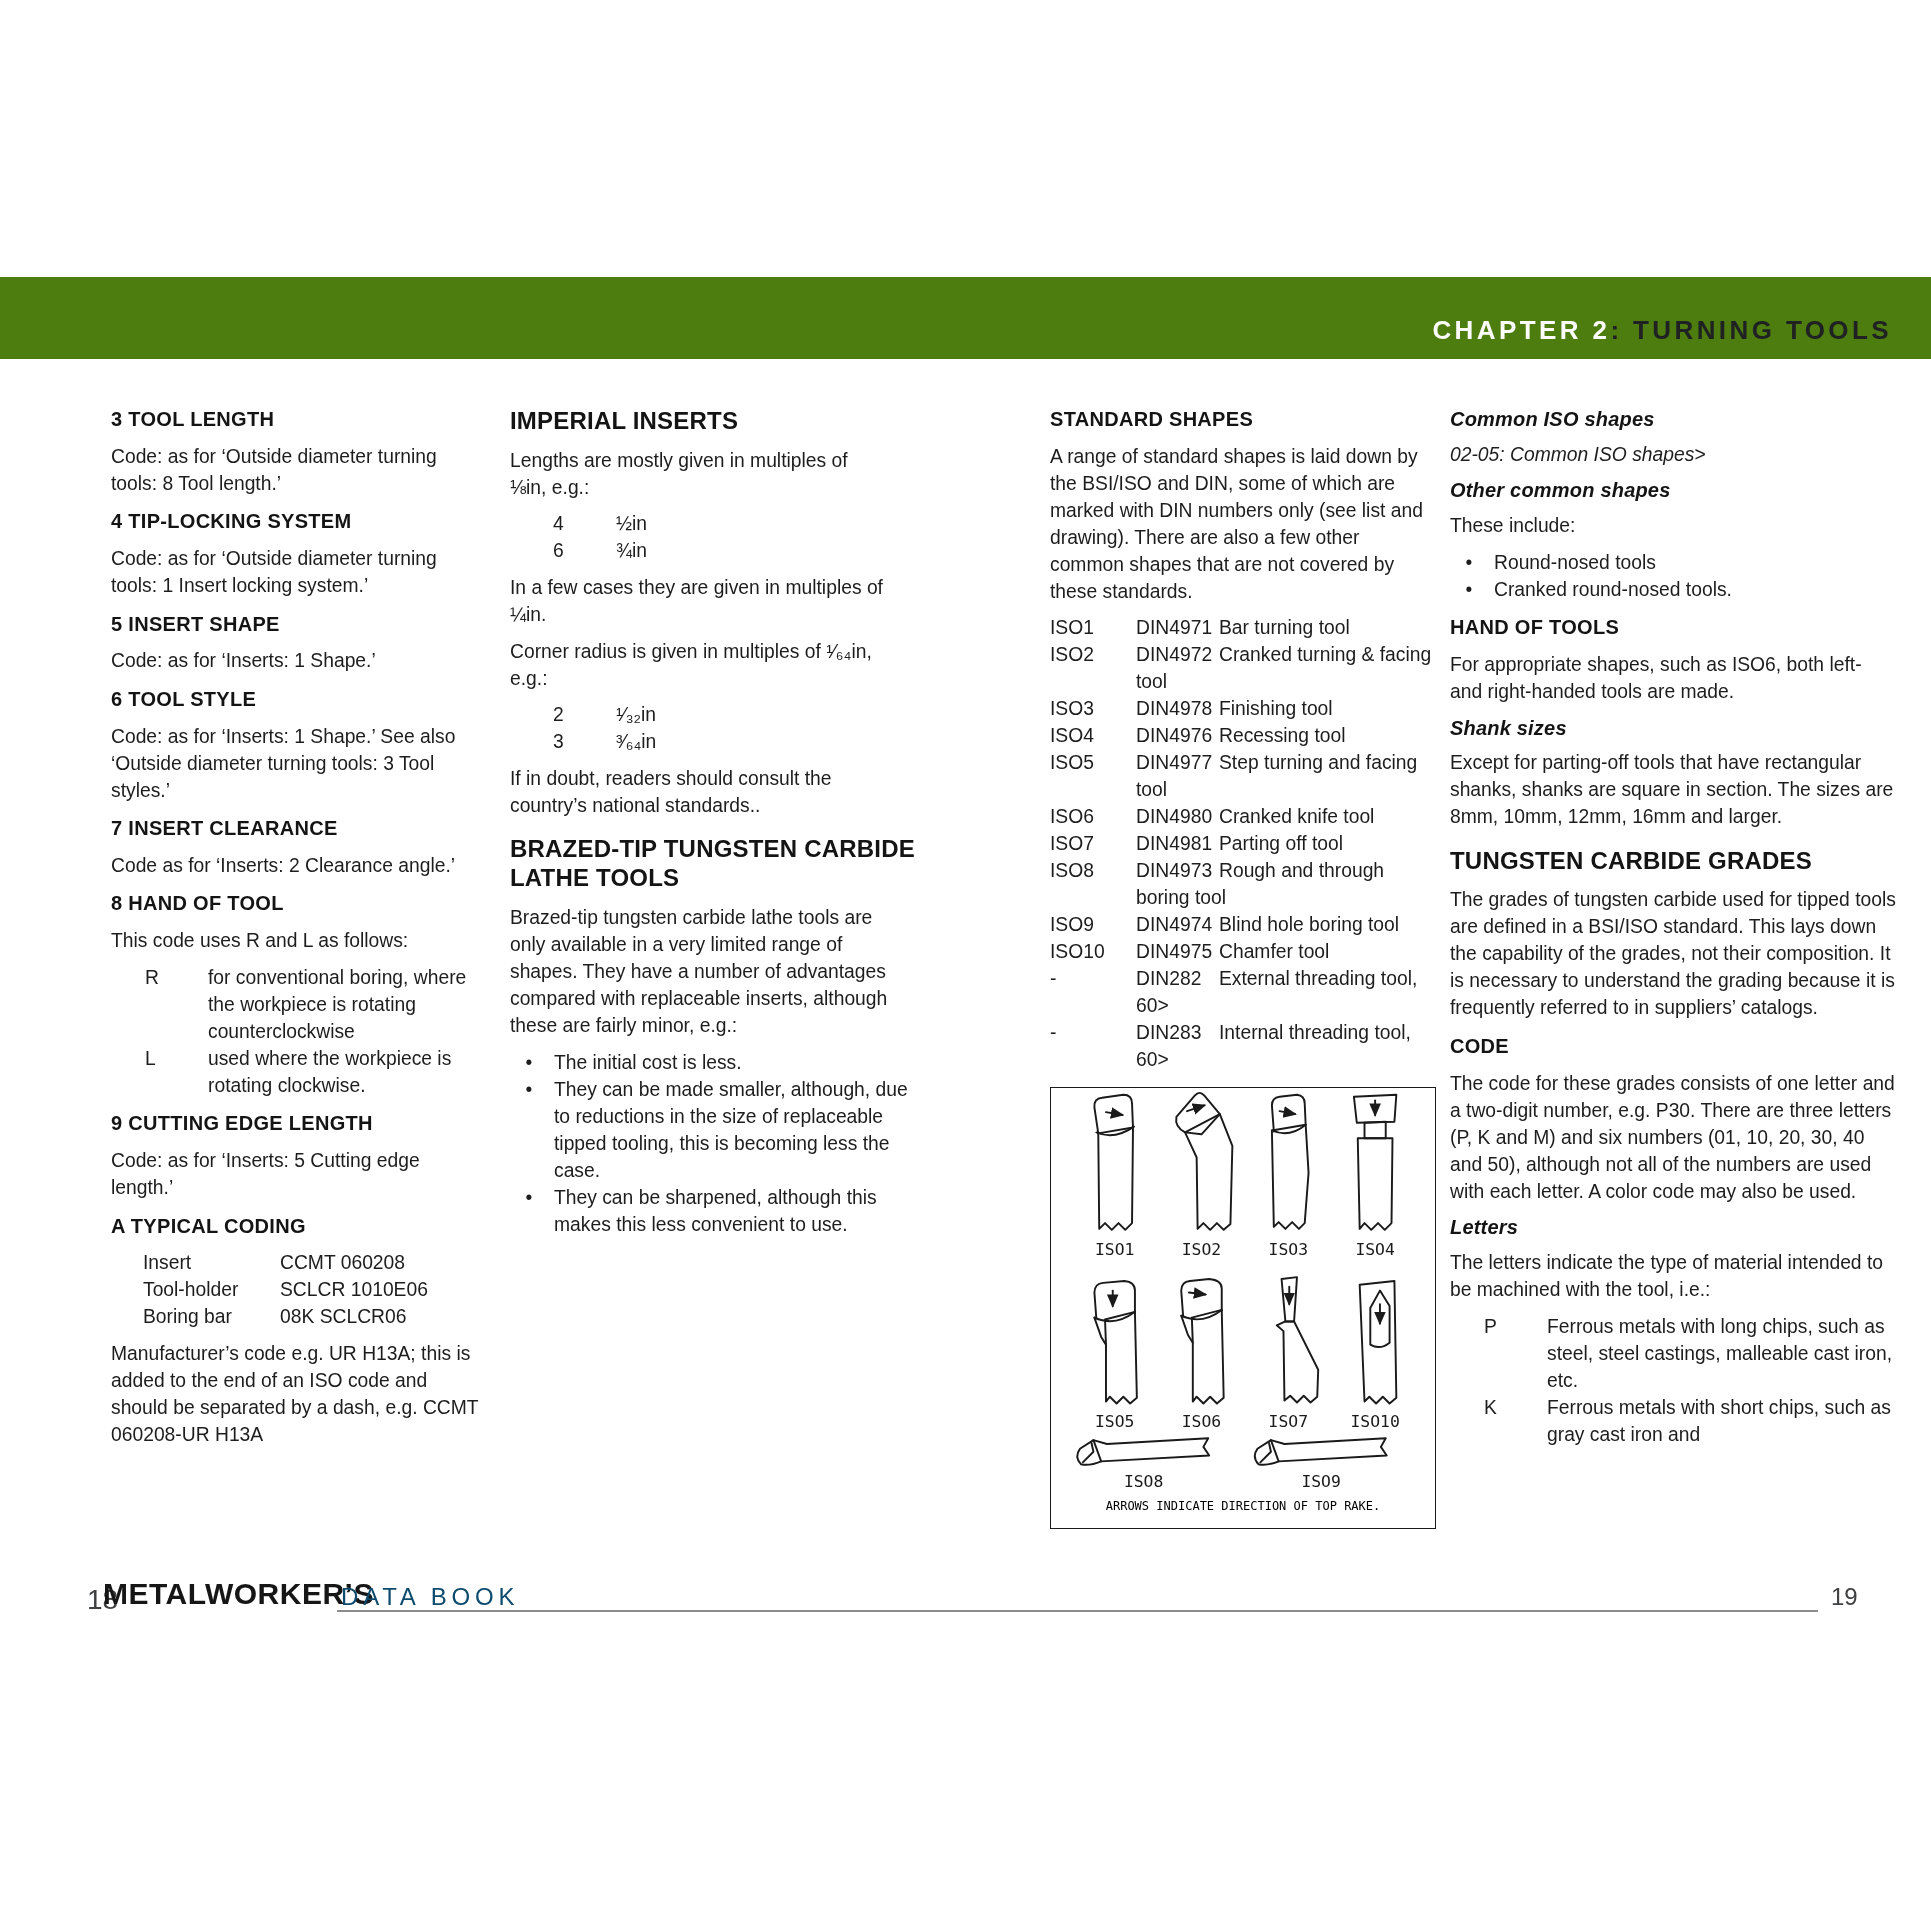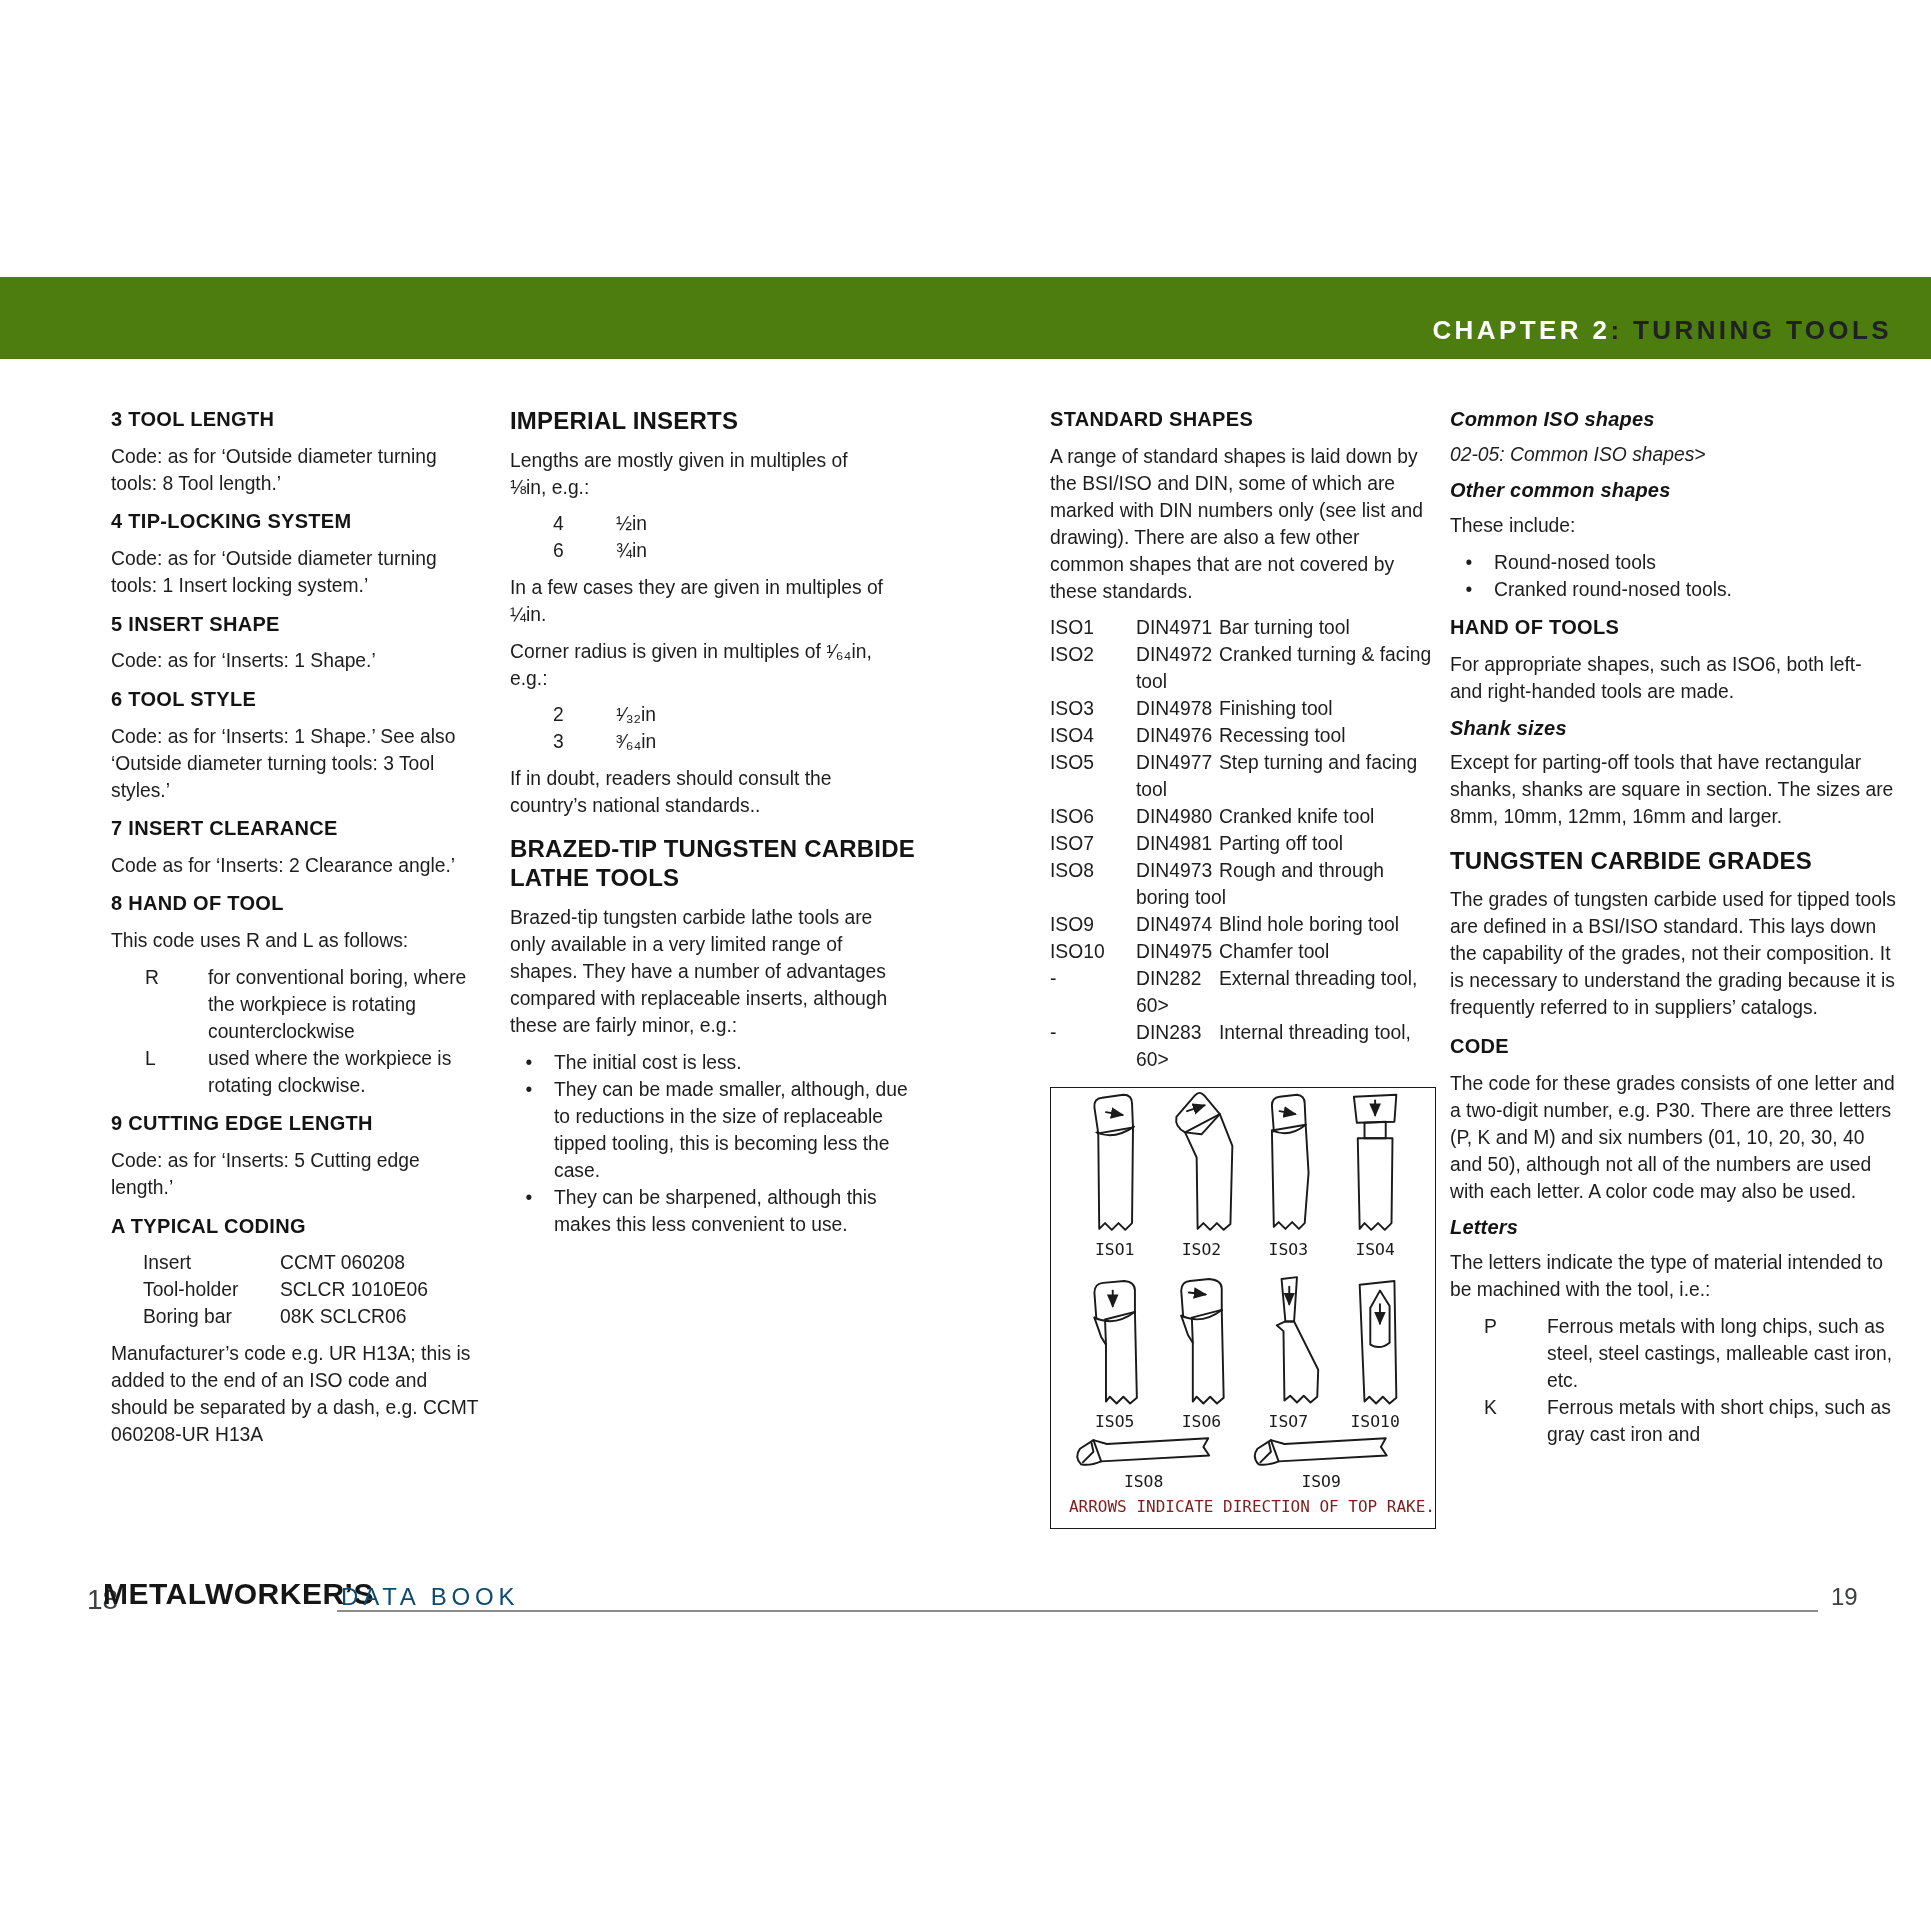--- a/index.html
+++ b/index.html
@@ -57,22 +57,22 @@
   .isorow .c{flex:0 0 86px;}
   .isorow .rest{flex:1;max-width:304px;}
   .isorow .din{display:inline-block;width:83px;}
   
   .figurebox{
     position:relative;margin-top:13.5px;width:386px;height:442px;
     border:1.9px solid #1a1a1a;box-sizing:border-box;background:#fff;
   }
   .figurebox svg{display:block;}
   .figcaption{
-    position:absolute;left:0;bottom:7.7px;width:100%;text-align:right;
-    font-family:"DejaVu Sans Mono", monospace;font-size:16px;color:#7f1d1d;letter-spacing:0px;
+    position:absolute;left:0;bottom:7.7px;width:100%;text-align:center;
+    font-family:"DejaVu Sans Mono", monospace;font-size:12px;color:#000000;letter-spacing:0px;
   }
   .figlabel{
     font-family:"DejaVu Sans Mono", monospace;font-size:17px;fill:#1a1a1a;
   }
   .stroke{fill:none;stroke:#1a1a1a;stroke-width:2;stroke-linejoin:round;stroke-linecap:round;}
   
   .footer-item{position:absolute;white-space:nowrap;}
   #footer-page-left{left:87px;top:1584px;font-size:28px;color:#3f4042;}
   #footer-brand{left:103px;top:1577px;font-size:30px;font-weight:800;letter-spacing:0.5px;color:#161617;}
   #footer-brand-light{left:341px;top:1583px;font-size:24px;letter-spacing:4.8px;color:#0c4a6e;}

